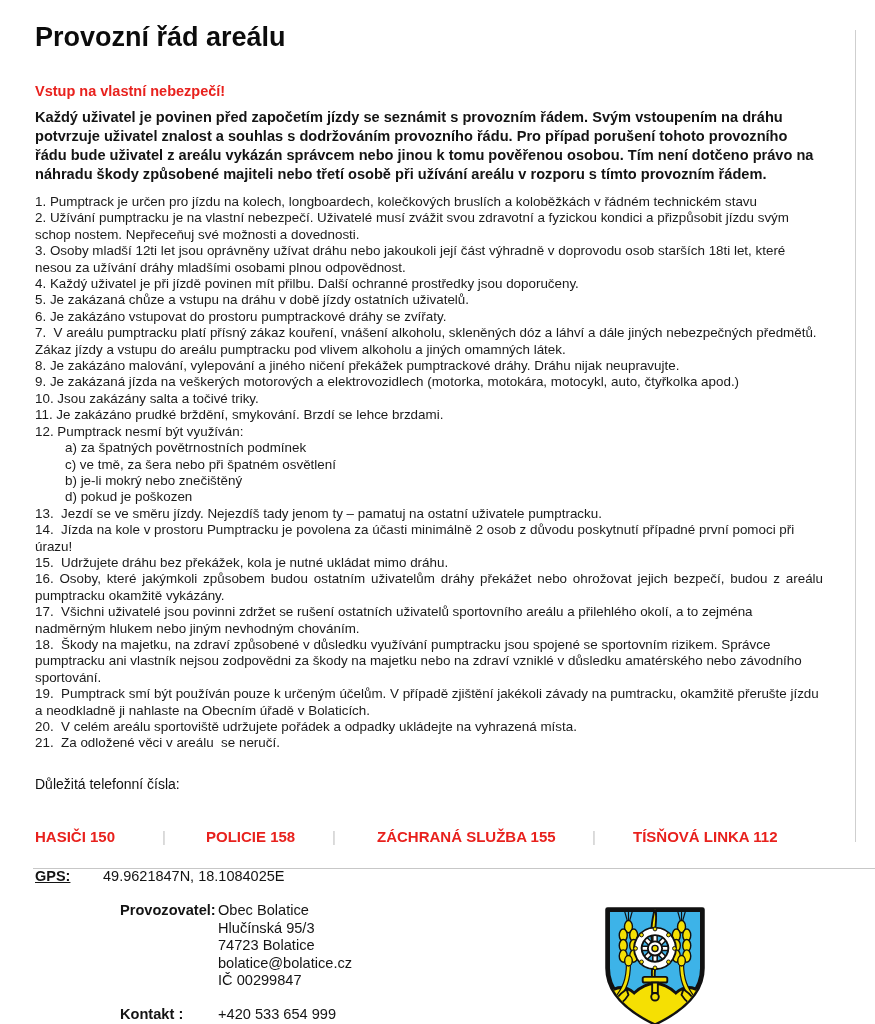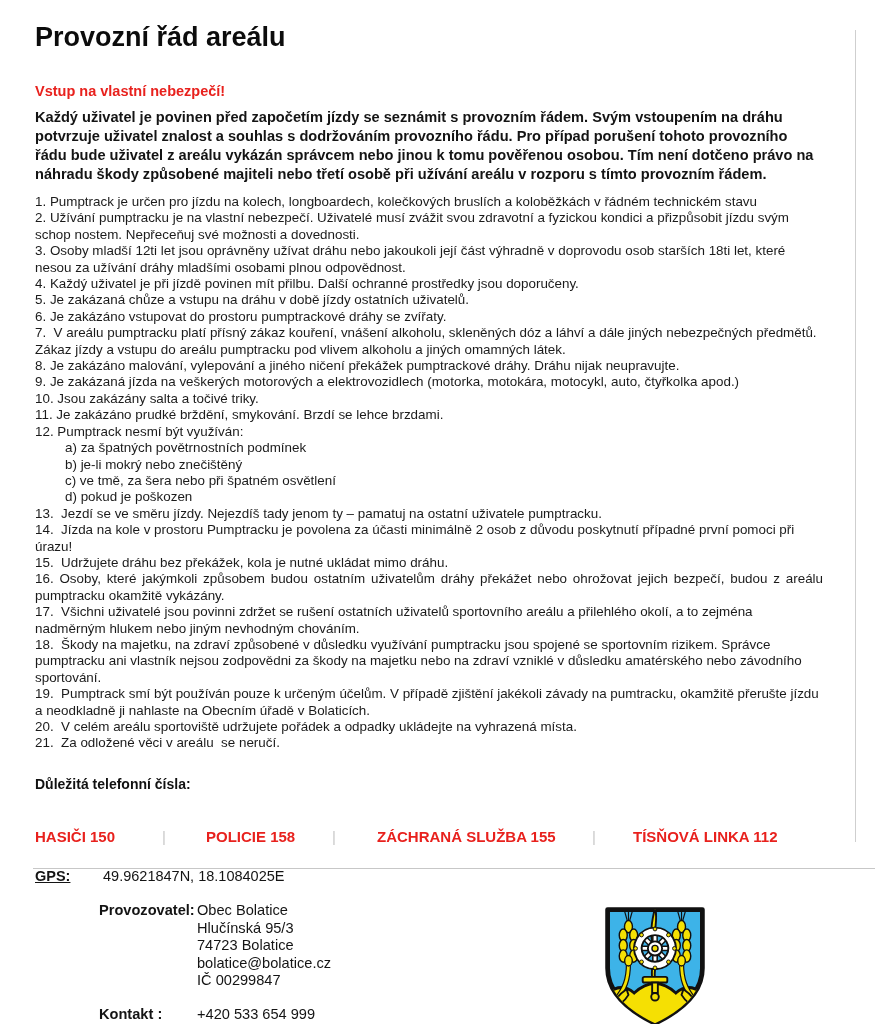--- a/index.html
+++ b/index.html
@@ -14,36 +14,36 @@
   .content{position:absolute;left:35px;top:22px;width:788px;}
   .doc-title{font-size:27px;font-weight:bold;margin:0 0 30px 0;color:#0c0c0c;}
   .warning-heading{color:#e8211d;font-weight:bold;font-size:14.5px;margin:0 0 9px 0;}
   .intro{font-weight:bold;font-size:14.6px;line-height:19px;margin:0 0 10px 0;color:#141414;}
 
   .rules{font-size:13.4px;line-height:16.4px;color:#1b1b1b;}
   .rule{white-space:pre-wrap;}
   .rule.sub{padding-left:30px;}
   .rule.justify{text-align:justify;}
 
-  .phones-heading{font-weight:bold;font-size:14px;margin-top:24px;}
+  .phones-heading{font-weight:normal;font-size:14px;margin-top:24px;}
   .phone-row{position:relative;height:22px;margin-top:22px;font-size:15px;font-weight:bold;color:#e8211d;}
   .phone-row span{position:absolute;top:14px;white-space:nowrap;}
   .phone-0{left:0;}
   .phone-sep-0{left:127px;}
   .phone-1{left:171px;}
   .phone-sep-1{left:297px;}
   .phone-2{left:342px;}
   .phone-sep-2{left:557px;}
   .phone-3{left:598px;}
   .phone-sep{color:#c9c9c9;font-weight:normal;}
 
   .gps-row{margin-top:32px;font-size:14.5px;color:#141414;}
   .gps-label{font-weight:bold;display:inline-block;width:64px;text-decoration:underline;}
 
-  .footer{position:absolute;left:99px;top:902px;font-size:14.6px;line-height:17.6px;color:#141414;}
+  .footer{position:absolute;left:120px;top:902px;font-size:14.6px;line-height:17.6px;color:#141414;}
   .footer-row{display:flex;}
   .footer-label{font-weight:bold;width:98px;flex-shrink:0;}
   .contact-row{margin-top:16px;}
 
   .coat{position:absolute;left:598px;top:902px;width:114px;height:127px;}
 </style>
 </head>
 <body>
 
 <div class="page-border-right"></div>
@@ -62,22 +62,22 @@
     <div class="rule">4. Každý uživatel je při jízdě povinen mít přilbu. Další ochranné prostředky jsou doporučeny.</div>
     <div class="rule">5. Je zakázaná chůze a vstupu na dráhu v době jízdy ostatních uživatelů.</div>
     <div class="rule">6. Je zakázáno vstupovat do prostoru pumptrackové dráhy se zvířaty.</div>
     <div class="rule">7.  V areálu pumptracku platí přísný zákaz kouření, vnášení alkoholu, skleněných dóz a láhví a dále jiných nebezpečných předmětů. Zákaz jízdy a vstupu do areálu pumptracku pod vlivem alkoholu a jiných omamných látek.</div>
     <div class="rule">8. Je zakázáno malování, vylepování a jiného ničení překážek pumptrackové dráhy. Dráhu nijak neupravujte.</div>
     <div class="rule">9. Je zakázaná jízda na veškerých motorových a elektrovozidlech (motorka, motokára, motocykl, auto, čtyřkolka apod.)</div>
     <div class="rule">10. Jsou zakázány salta a točivé triky.</div>
     <div class="rule">11. Je zakázáno prudké brždění, smykování. Brzdí se lehce brzdami.</div>
     <div class="rule">12. Pumptrack nesmí být využíván:</div>
     <div class="rule sub">a) za špatných povětrnostních podmínek</div>
+    <div class="rule sub">c) ve tmě, za šera nebo při špatném osvětlení</div>
     <div class="rule sub">b) je-li mokrý nebo znečištěný</div>
-    <div class="rule sub">c) ve tmě, za šera nebo při špatném osvětlení</div>
     <div class="rule sub">d) pokud je poškozen</div>
     <div class="rule">13.  Jezdí se ve směru jízdy. Nejezdíš tady jenom ty – pamatuj na ostatní uživatele pumptracku.</div>
     <div class="rule">14.  Jízda na kole v prostoru Pumptracku je povolena za účasti minimálně 2 osob z důvodu poskytnutí případné první pomoci při úrazu!</div>
     <div class="rule">15.  Udržujete dráhu bez překážek, kola je nutné ukládat mimo dráhu.</div>
     <div class="rule justify">16. Osoby, které jakýmkoli způsobem budou ostatním uživatelům dráhy překážet nebo ohrožovat jejich bezpečí, budou z areálu pumptracku okamžitě vykázány.</div>
     <div class="rule">17.  Všichni uživatelé jsou povinni zdržet se rušení ostatních uživatelů sportovního areálu a přilehlého okolí, a to zejména nadměrným hlukem nebo jiným nevhodným chováním.</div>
     <div class="rule">18.  Škody na majetku, na zdraví způsobené v důsledku využívání pumptracku jsou spojené se sportovním rizikem. Správce pumptracku ani vlastník nejsou zodpovědni za škody na majetku nebo na zdraví vzniklé v důsledku amatérského nebo závodního sportování.</div>
     <div class="rule">19.  Pumptrack smí být používán pouze k určeným účelům. V případě zjištění jakékoli závady na pumtracku, okamžitě přerušte jízdu a neodkladně ji nahlaste na Obecním úřadě v Bolaticích.</div>
     <div class="rule">20.  V celém areálu sportoviště udržujete pořádek a odpadky ukládejte na vyhrazená místa.</div>
     <div class="rule">21.  Za odložené věci v areálu  se neručí.</div>

